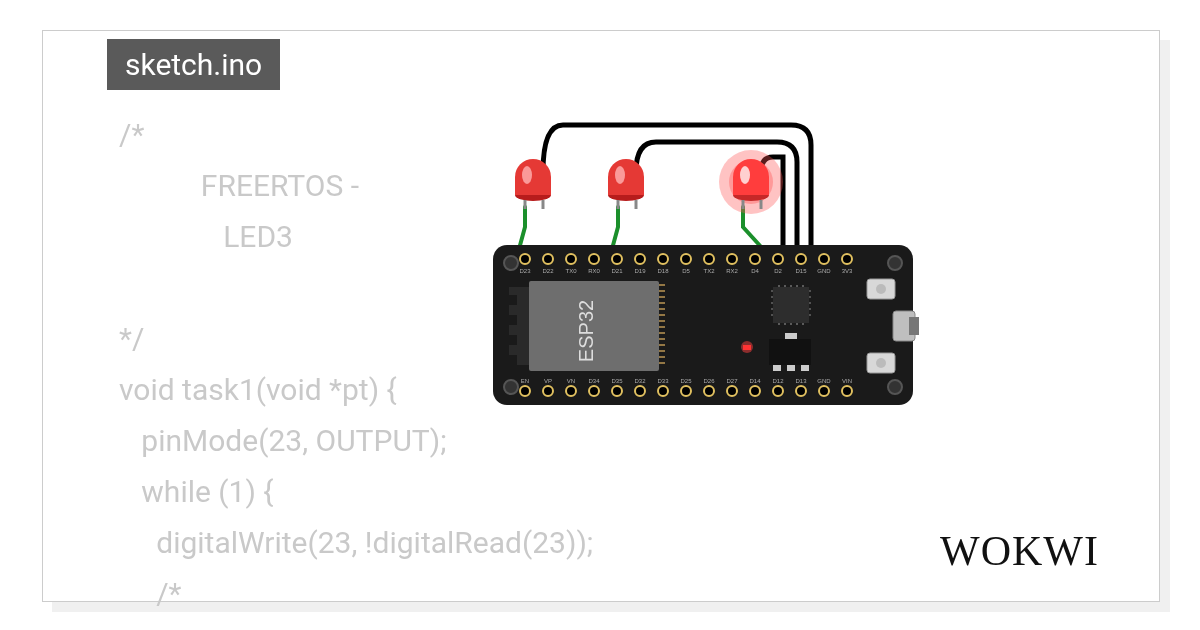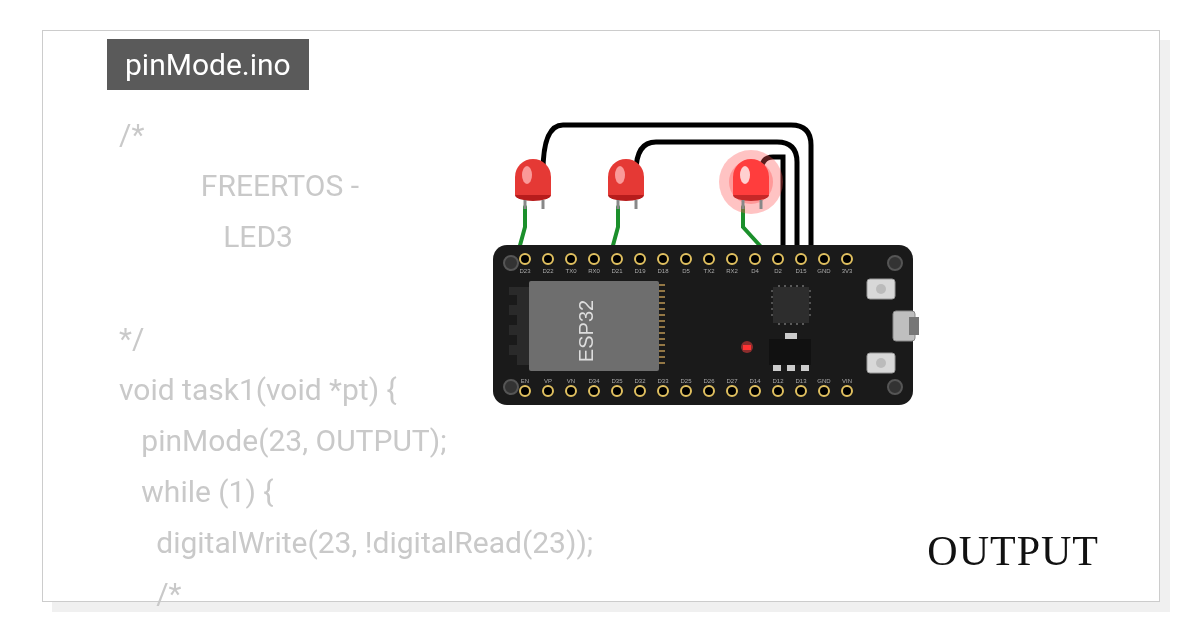--- a/index.html
+++ b/index.html
@@ -54,21 +54,21 @@
     height: 360px;
   }
   .circuit svg { width: 100%; height: 100%; }
 </style>
 </head>
 <body>
 
 <div class="card">
 
   <div class="tab">
-    <span>pinMode.ino</span>
+    <span>sketch.ino</span>
   </div>
 
   <div class="code">/*
            FREERTOS -
               LED3
 
 */
 void task1(void *pt) {
    pinMode(23, OUTPUT);
    while (1) {
@@ -254,14 +254,14 @@
           <circle cx="408" cy="202" r="5" fill="#bbb"></circle>
         </g>
         <g>
           <rect x="394" y="266" width="28" height="20" rx="3" fill="#d8d8d8" stroke="#999"></rect>
           <circle cx="408" cy="276" r="5" fill="#bbb"></circle>
         </g>
       </g>
     </svg>
   </div>
 
-  <div class="logo">OUTPUT</div>
+  <div class="logo">WOKWI</div>
 </div>
 
 </body></html>

